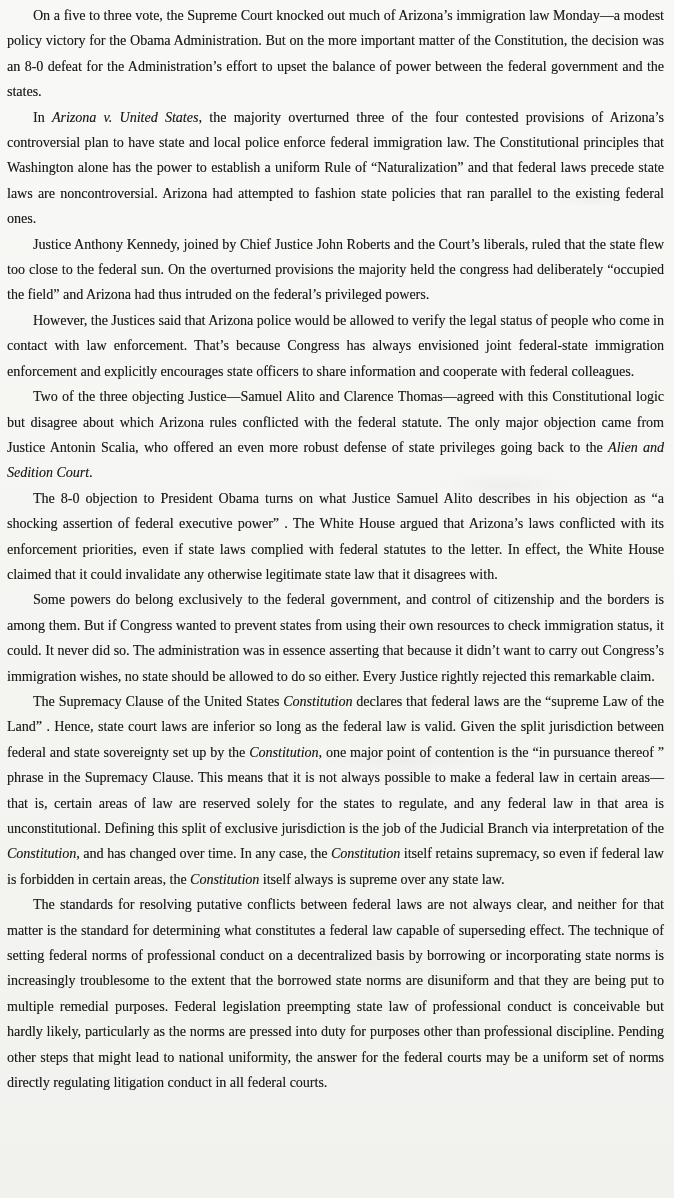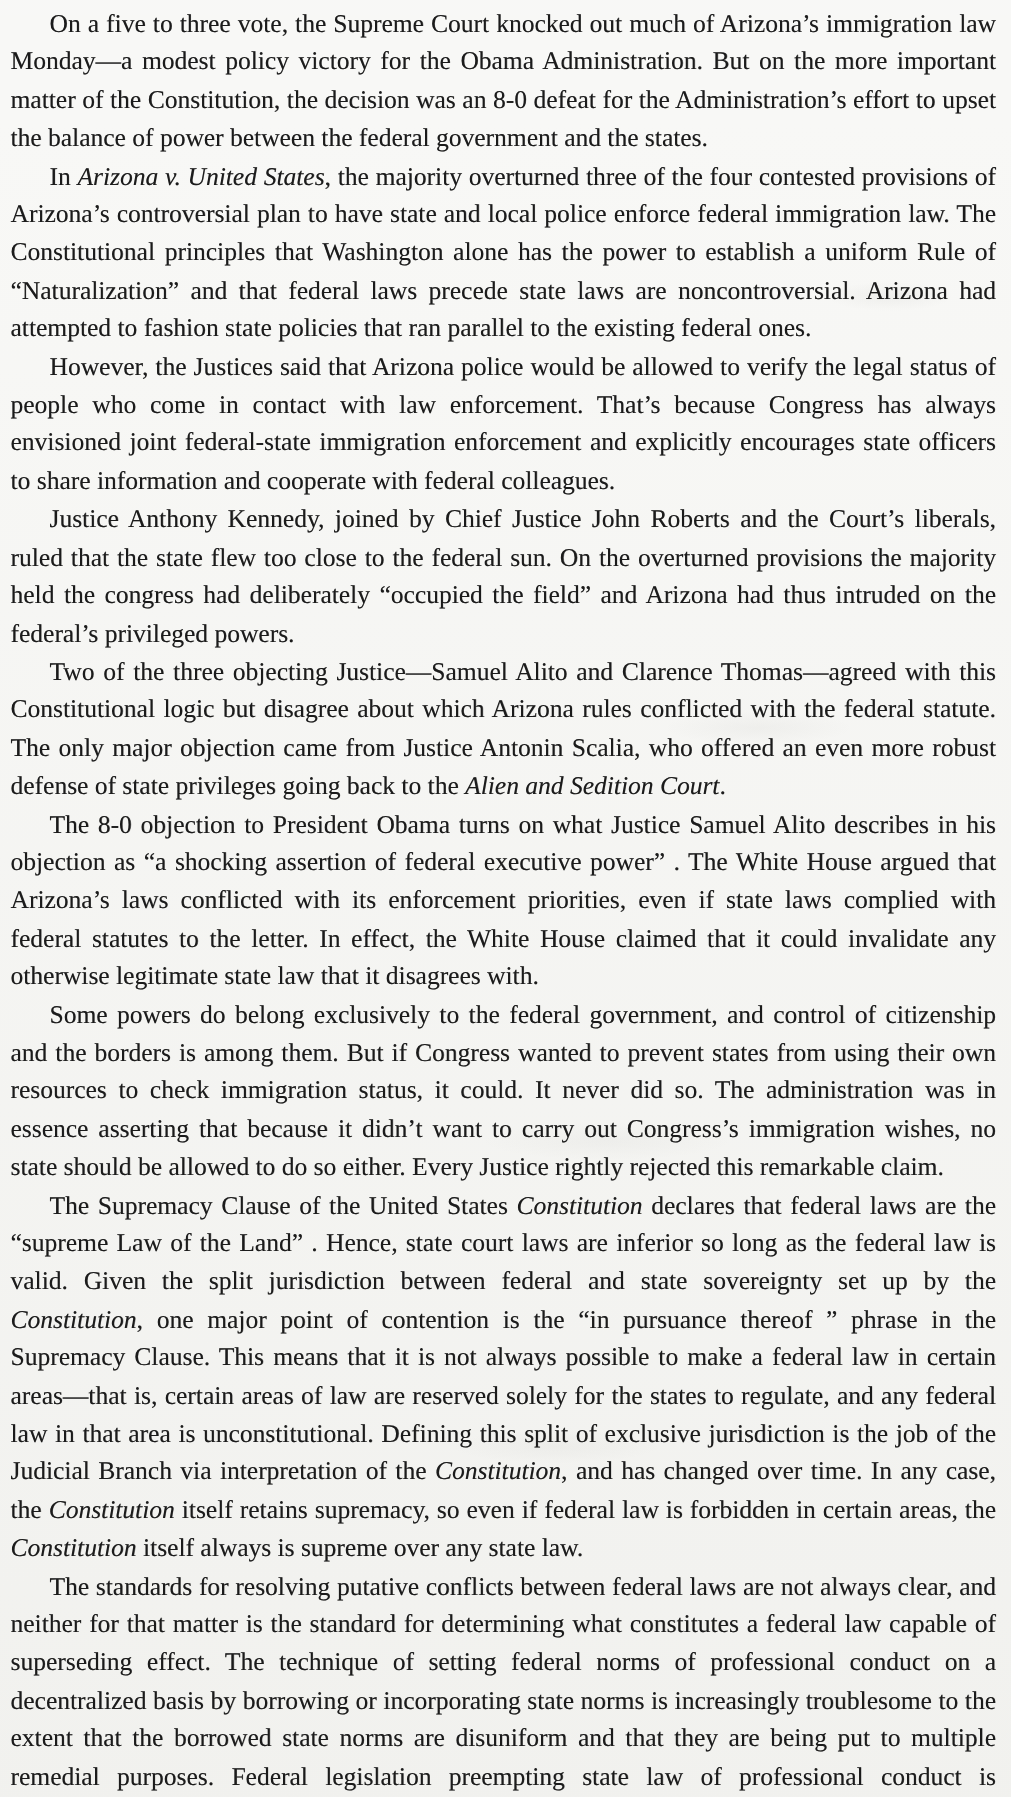--- a/index.html
+++ b/index.html
@@ -11,21 +11,21 @@
     height: 1198px;
     overflow: hidden;
     background: #efefec;
   }
   .page {
     box-sizing: border-box;
     width: 674px;
     height: 1198px;
     padding: 3px 10px 0 7px;
     font-family: "Liberation Serif", "DejaVu Serif", serif;
-    font-size: 17px;
+    font-size: 14px;
     line-height: 25.4px;
     text-align: justify;
     color: #1b1b1b;
     text-shadow: 0.2px 0.2px 0.4px rgba(20,20,20,0.45);
     background-color: #f5f5f2;
     background-image:
       radial-gradient(ellipse 60px 14px at 88% 16.5%, rgba(120,120,115,0.07), transparent 70%),
       radial-gradient(ellipse 90px 16px at 75% 40.5%, rgba(120,120,115,0.06), transparent 70%),
       radial-gradient(ellipse 120px 18px at 60% 63.5%, rgba(120,120,115,0.05), transparent 70%),
       radial-gradient(ellipse 100px 16px at 55% 80.5%, rgba(120,120,115,0.05), transparent 70%),
@@ -39,21 +39,21 @@
   .page em {
   }
 </style>
 </head>
 <body>
 
 <div class="page" style="background-color: rgb(245, 245, 242); color: rgb(27, 27, 27);">
   <div>
       <p><span>On a five to three vote, the Supreme Court knocked out much of Arizona’s immigration law Monday—a modest policy victory for the Obama Administration. But on the more important matter of the Constitution, the decision was an 8-0 defeat for the Administration’s effort to upset the balance of power between the federal government and the states.</span></p>
       <p><span>In </span><em>Arizona v. United States</em><span>, the majority overturned three of the four contested provisions of Arizona’s controversial plan to have state and local police enforce federal immigration law. The Constitutional principles that Washington alone has the power to establish a uniform Rule of “Naturalization” and that federal laws precede state laws are noncontroversial. Arizona had attempted to fashion state policies that ran parallel to the existing federal ones.</span></p>
+      <p><span>Justice Anthony Kennedy, joined by Chief Justice John Roberts and the Court’s liberals, ruled that the state flew too close to the federal sun. On the overturned provisions the majority held the congress had deliberately “occupied the field” and Arizona had thus intruded on the federal’s privileged powers.</span></p>
       <p><span>However, the Justices said that Arizona police would be allowed to verify the legal status of people who come in contact with law enforcement. That’s because Congress has always envisioned joint federal-state immigration enforcement and explicitly encourages state officers to share information and cooperate with federal colleagues.</span></p>
-      <p><span>Justice Anthony Kennedy, joined by Chief Justice John Roberts and the Court’s liberals, ruled that the state flew too close to the federal sun. On the overturned provisions the majority held the congress had deliberately “occupied the field” and Arizona had thus intruded on the federal’s privileged powers.</span></p>
       <p><span>Two of the three objecting Justice—Samuel Alito and Clarence Thomas—agreed with this Constitutional logic but disagree about which Arizona rules conflicted with the federal statute. The only major objection came from Justice Antonin Scalia, who offered an even more robust defense of state privileges going back to the </span><em>Alien and Sedition Court</em><span>.</span></p>
       <p><span>The 8-0 objection to President Obama turns on what Justice Samuel Alito describes in his objection as “a shocking assertion of federal executive power” . The White House argued that Arizona’s laws conflicted with its enforcement priorities, even if state laws complied with federal statutes to the letter. In effect, the White House claimed that it could invalidate any otherwise legitimate state law that it disagrees with.</span></p>
       <p><span>Some powers do belong exclusively to the federal government, and control of citizenship and the borders is among them. But if Congress wanted to prevent states from using their own resources to check immigration status, it could. It never did so. The administration was in essence asserting that because it didn’t want to carry out Congress’s immigration wishes, no state should be allowed to do so either. Every Justice rightly rejected this remarkable claim.</span></p>
       <p><span>The Supremacy Clause of the United States </span><em>Constitution</em><span> declares that federal laws are the “supreme Law of the Land” . Hence, state court laws are inferior so long as the federal law is valid. Given the split jurisdiction between federal and state sovereignty set up by the </span><em>Constitution</em><span>, one major point of contention is the “in pursuance thereof ” phrase in the Supremacy Clause. This means that it is not always possible to make a federal law in certain areas—that is, certain areas of law are reserved solely for the states to regulate, and any federal law in that area is unconstitutional. Defining this split of exclusive jurisdiction is the job of the Judicial Branch via interpretation of the </span><em>Constitution</em><span>, and has changed over time. In any case, the </span><em>Constitution</em><span> itself retains supremacy, so even if federal law is forbidden in certain areas, the </span><em>Constitution</em><span> itself always is supreme over any state law.</span></p>
       <p><span>The standards for resolving putative conflicts between federal laws are not always clear, and neither for that matter is the standard for determining what constitutes a federal law capable of superseding effect. The technique of setting federal norms of professional conduct on a decentralized basis by borrowing or incorporating state norms is increasingly troublesome to the extent that the borrowed state norms are disuniform and that they are being put to multiple remedial purposes. Federal legislation preempting state law of professional conduct is conceivable but hardly likely, particularly as the norms are pressed into duty for purposes other than professional discipline. Pending other steps that might lead to national uniformity, the answer for the federal courts may be a uniform set of norms directly regulating litigation conduct in all federal courts.</span></p>
     </div>
 </div>
 
 </body></html>

